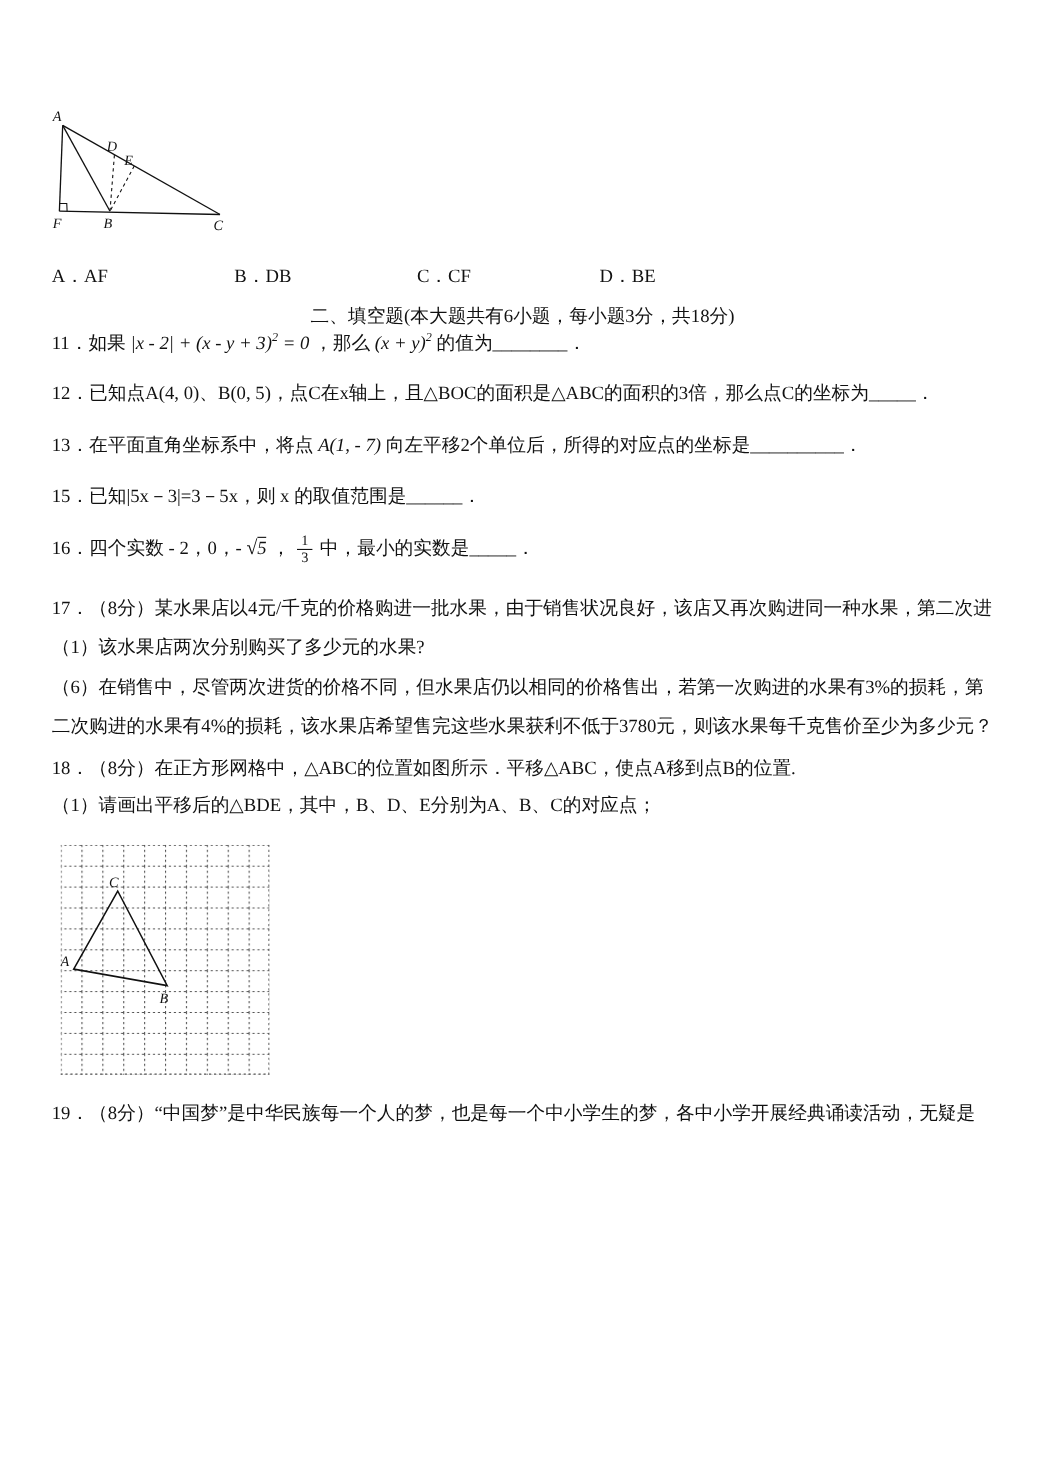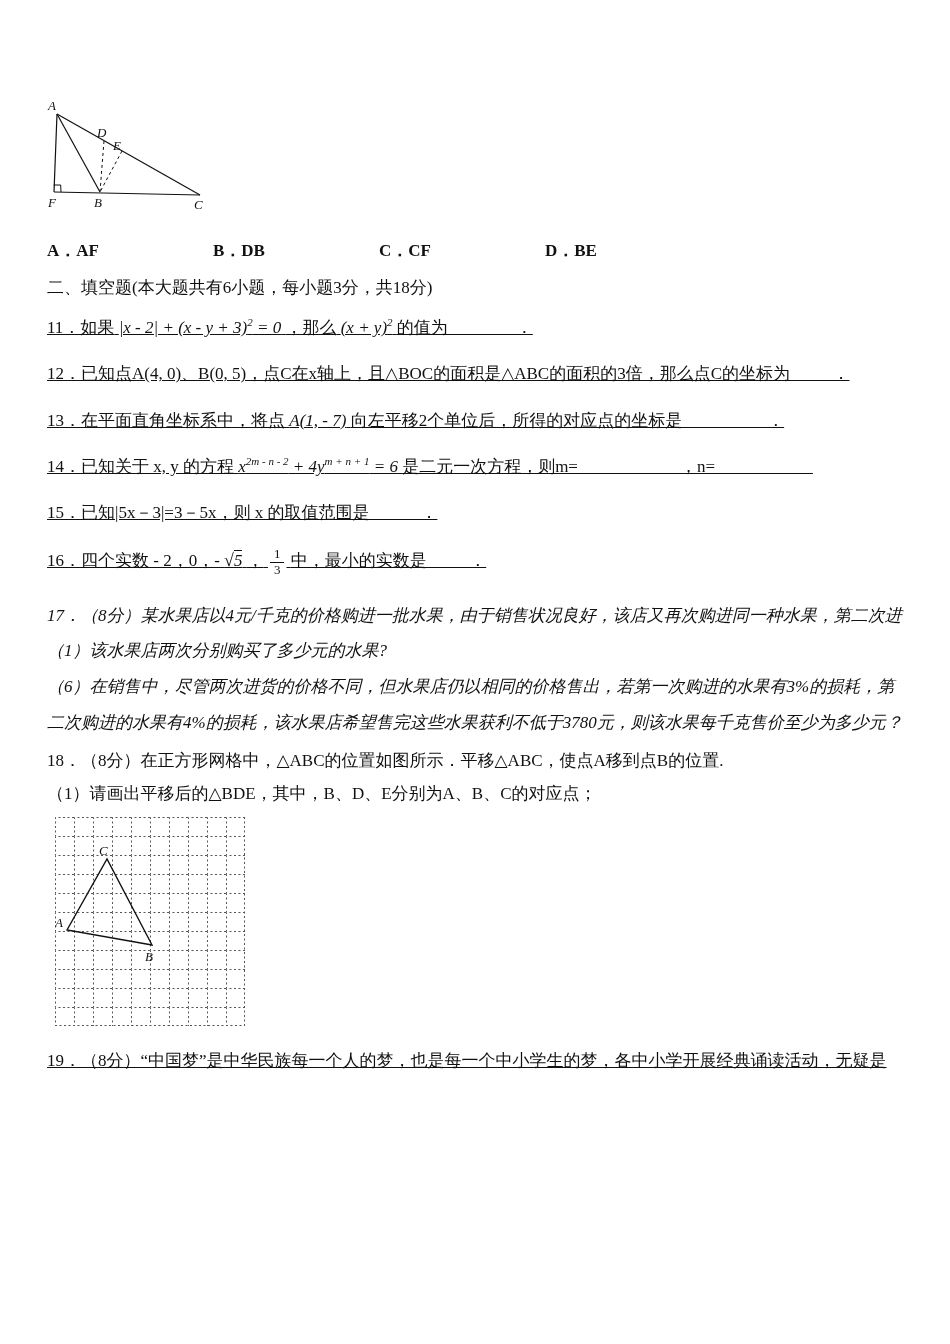--- a/index.html
+++ b/index.html
@@ -4,35 +4,35 @@
 <style>
   html,body{margin:0;padding:0;background:#e8e8e8;}
   .page{
     width:950px;height:1344px;margin:0 auto;background:#ffffff;
     box-sizing:border-box;padding:100px 47px 0 47px;
     font-family:"Liberation Serif","DejaVu Serif",serif;
     font-size:17px;color:#111;position:relative;overflow:hidden;
   }
   .fig1{margin:0 0 22px 0;}
   .options{display:flex;margin-bottom:14px;}
-  .options .opt{width:166px;font-weight:bold;}
-  .sec-title{margin-bottom:16px;}
-  .q{margin-bottom:20px;line-height:1.55;text-decoration:underline;}
+  .options .opt{width:166px;}
+  .sec-title{text-align:center;}
+  .q{margin-bottom:20px;line-height:1.55;}
   .math{font-family:"Liberation Serif","DejaVu Serif",serif;font-style:italic;}
   .math sup,.supexp{font-size:11px;font-style:italic;vertical-align:super;line-height:0;}
   .blank{letter-spacing:0;}
   .sqrt-sign{font-style:normal;font-size:18px;}
   .radicand{border-top:1px solid #111;font-style:italic;}
   .frac{display:inline-block;vertical-align:middle;text-align:center;font-size:13px;line-height:1.15;margin:0 2px;}
   .frac .num{display:block;border-bottom:1px solid #111;padding:0 4px;}
   .frac .den{display:block;padding:0 4px;}
   .sec-title2{margin:24px 0 4px 0;}
-  .para{line-height:2.1;margin-bottom:4px;font-style:italic;}
+  .para{line-height:2.1;margin-bottom:4px;}
   .para div{white-space:nowrap;}
-  .para18{line-height:1.95;margin-bottom:6px;}
+  .para18{line-height:1.95;margin-bottom:20px;}
   .para18 div{white-space:nowrap;}
   .fig2{margin:6px 0 14px 8px;}
   svg text{font-family:"Liberation Serif","DejaVu Serif",serif;font-style:italic;font-size:13px;fill:#111;}
 </style>
 </head>
 <body>
 
 <div class="page">
 
   <div class="fig1">
@@ -71,25 +71,20 @@
   </div>
 
   <div class="q">12．已知点A(4, 0)、B(0, 5)，点C在x轴上，且△BOC的面积是△ABC的面积的3倍，那么点C的坐标为_____．</div>
 
   <div class="q">
     <span>13．在平面直角坐标系中，将点</span>
     <span class="math">A(1, - 7)</span>
     <span>向左平移2个单位后，所得的对应点的坐标是__________．</span>
   </div>
 
-  <div class="q">
-    <span>14．已知关于 x, y 的方程</span>
-    <span class="math"><span>x</span><sup>2m - n - 2</sup><span> + 4y</span><sup>m + n + 1</sup><span> = 6</span></span>
-    <span>是二元一次方程，则m=____________，n= ___________</span>
-  </div>
 
   <div class="q">15．已知|5x－3|=3－5x，则 x 的取值范围是______．</div>
 
   <div class="q">
     <span>16．四个实数 - 2，0，- </span>
     <span class="math"><span class="sqrt-sign">√</span><span class="radicand">5</span></span>
     <span>，</span>
     <span class="frac"><span class="num">1</span><span class="den">3</span></span>
     <span>中，最小的实数是_____．</span>
   </div>

